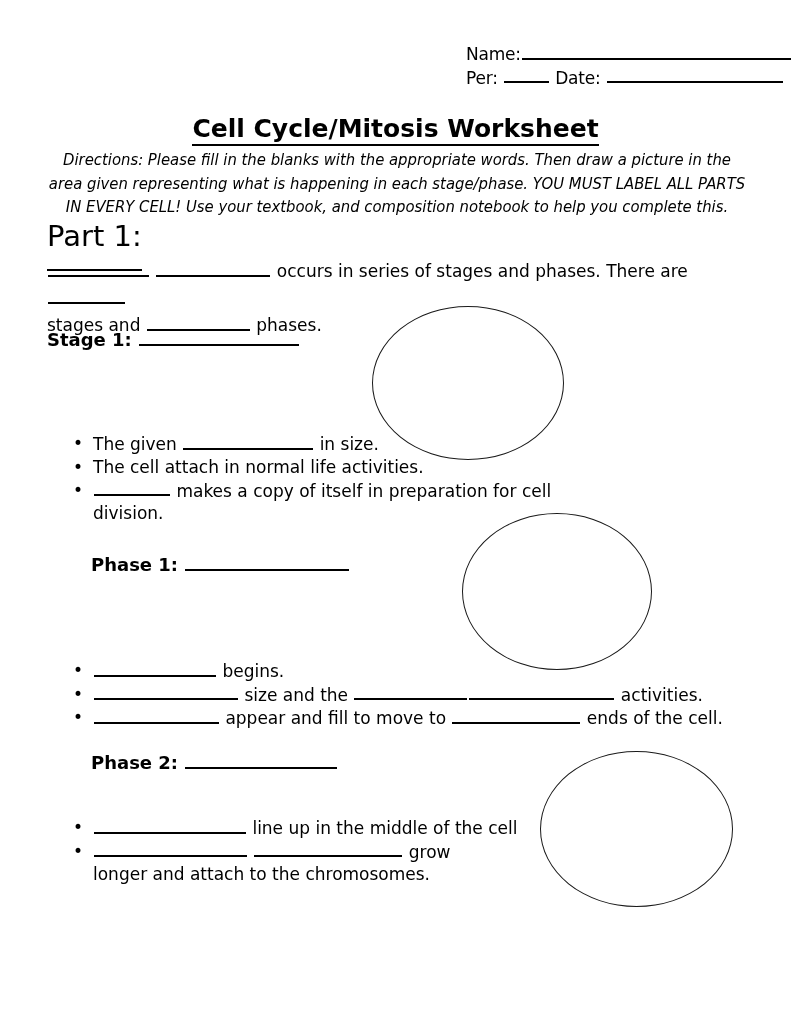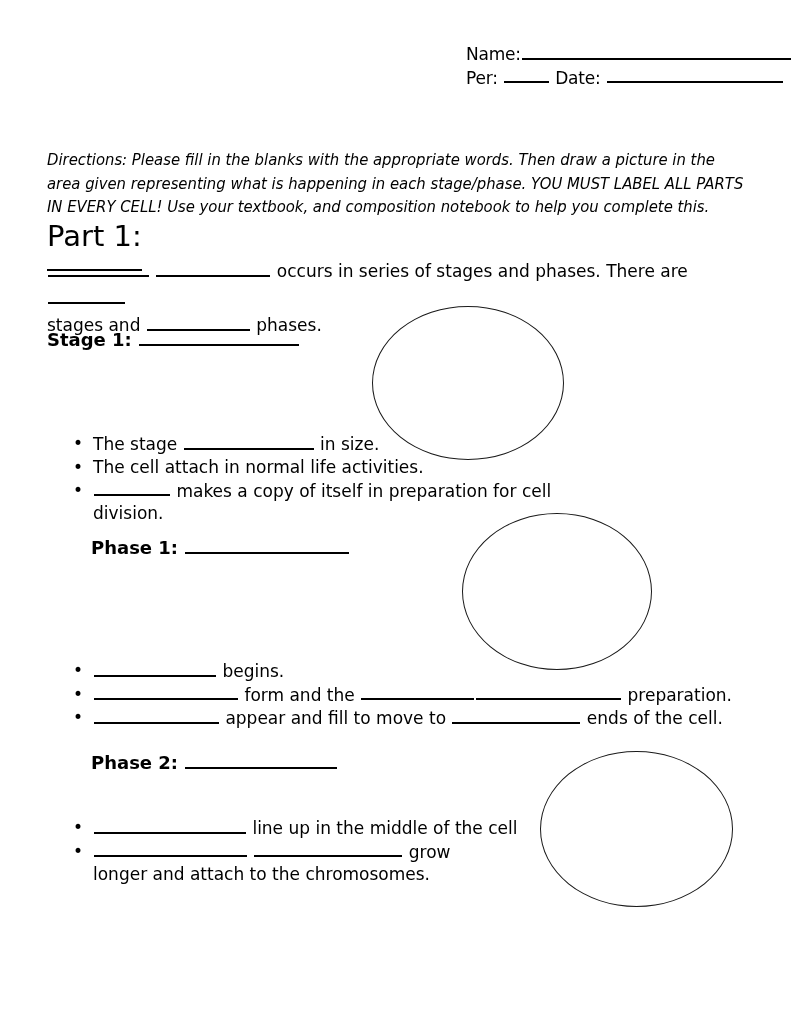--- a/index.html
+++ b/index.html
@@ -67,21 +67,21 @@
   
   .directions {
     position: absolute;
     left: 47px;
     top: 148px;
     width: 700px;
     font-family: "DejaVu Sans Condensed", "DejaVu Sans", sans-serif;
     font-style: italic;
     font-size: 16.5px;
     line-height: 23.5px;
-    text-align: left;
+    text-align: center;
   }
   .directions .caps { font-style: italic; }
 
   
   .part-heading {
     position: absolute;
     left: 47px;
     top: 219px;
     font-family: "DejaVu Sans", sans-serif;
     font-size: 29px;
@@ -160,20 +160,23 @@
       <span>Name:</span><span class="blank" style="width:272px"></span>
     </div>
     <div class="header-row">
       <span>Per:</span>
       <span class="blank" style="width:45px"></span>
       <span>Date:</span>
       <span class="blank" style="width:176px"></span>
     </div>
   </div>
 
+  <div class="title">
+    <span>Cell Cycle/Mitosis Worksheet</span>
+  </div>
 
   <div class="directions">
     <span>Directions:</span>
     <span>Please fill in the blanks with the appropriate words. Then draw a picture in the area given representing what is happening in each stage/phase.  </span><span class="caps">YOU MUST LABEL ALL PARTS IN EVERY CELL!</span><span> Use your textbook, and composition notebook to help you complete this.</span>
   </div>
 
   <div class="part-heading">
     <span>Part 1:</span>
   </div>
 
@@ -183,42 +186,42 @@
     <span>stages and </span><span class="blank" style="width:103px"></span><span> phases.</span>
   </div>
 
   <div class="stage-heading" style="left:47px; top:327px;">
     <span>Stage 1:</span>
     <span class="blank" style="width:160px"></span>
   </div>
 
   <ul class="bullets" style="left:61px; top:432px; width:520px;">
     <li>
-      <span class="dot">•</span><span>The stage </span><span class="blank" style="width:130px"></span><span> in size.</span>
+      <span class="dot">•</span><span>The given </span><span class="blank" style="width:130px"></span><span> in size.</span>
     </li>
     <li>
       <span class="dot">•</span><span>The cell attach in normal life activities.</span>
     </li>
     <li>
       <span class="dot">•</span><span class="blank" style="width:76px"></span><span> makes a copy of itself in preparation for cell division.</span>
     </li>
   </ul>
 
 
-  <div class="phase-heading" style="left:91px; top:535px;">
+  <div class="phase-heading" style="left:91px; top:552px;">
     <span>Phase 1:</span>
     <span class="blank" style="width:164px"></span>
   </div>
 
   <ul class="bullets" style="left:61px; top:659px; width:700px;">
     <li>
       <span class="dot">•</span><span class="blank" style="width:122px"></span><span> begins.</span>
     </li>
     <li>
-      <span class="dot">•</span><span class="blank" style="width:144px"></span><span> form and the </span><span class="blank" style="width:113px"></span><span class="blank" style="width:145px"></span><span> preparation.</span>
+      <span class="dot">•</span><span class="blank" style="width:144px"></span><span> size and the </span><span class="blank" style="width:113px"></span><span class="blank" style="width:145px"></span><span> activities.</span>
     </li>
     <li>
       <span class="dot">•</span><span class="blank" style="width:125px"></span><span> appear and fill to move to </span><span class="blank" style="width:128px"></span><span> ends of the cell.</span>
     </li>
   </ul>
 
   <div class="phase-heading" style="left:91px; top:750px;">
     <span>Phase 2:</span>
     <span class="blank" style="width:152px"></span>
   </div>

